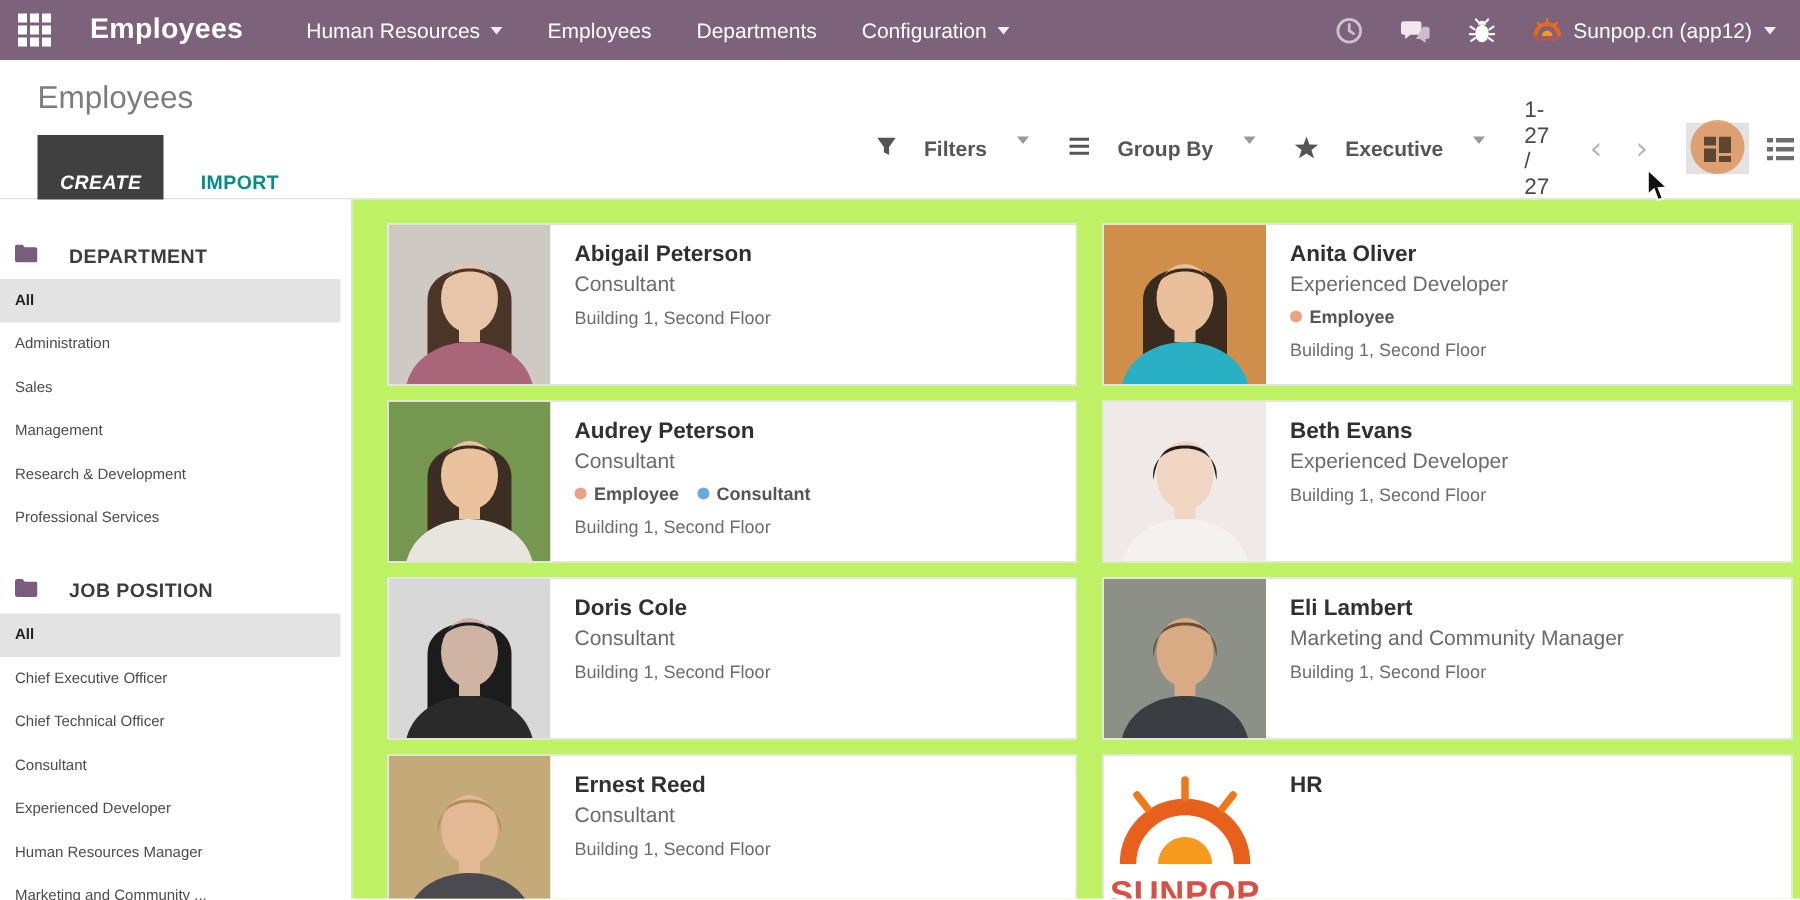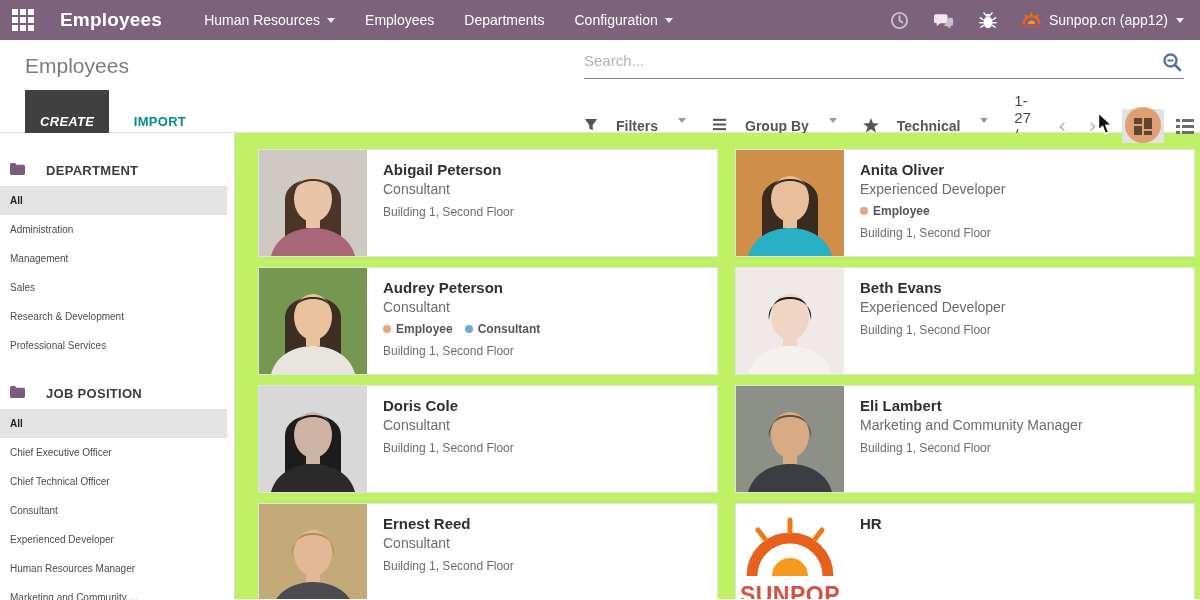--- a/index.html
+++ b/index.html
@@ -152,30 +152,20 @@
   </div>
 </header>
 
 <section class="control-panel">
   <div class="cp-left">
     <div class="breadcrumb">Employees</div>
     <button class="btn-create">CREATE</button>
     <button class="btn-import">IMPORT</button>
   </div>
   <div class="cp-right">
-    <div class="search-wrap">
-      <input class="search-input" type="text" placeholder="Search..." style="">
-      <span class="mag">
-        <svg width="20" height="20" viewBox="0 0 20 20">
-            <circle cx="8.5" cy="8.5" r="6" fill="none" stroke="#557399" stroke-width="2.4"></circle>
-            <path d="M5.5 8.5 h6" stroke="#557399" stroke-width="2"></path>
-            <path d="M13 13 L18 18" stroke="#557399" stroke-width="2.6" stroke-linecap="round"></path>
-          </svg>
-      </span>
-    </div>
     <div class="toolbar">
       <div class="tb-item">
         <svg width="14" height="14" viewBox="0 0 16 16">
             <path d="M1 1 h14 L10 8 v6 l-4 -2 V8 Z" fill="#555"></path>
           </svg>
         <span>Filters</span>
           <span class="caret-g"></span>
       </div>
       <div class="tb-item">
         <svg width="15" height="13" viewBox="0 0 16 14">
@@ -185,21 +175,21 @@
               <path d="M1 12 h14"></path>
             </g>
           </svg>
         <span>Group By</span>
           <span class="caret-g"></span>
       </div>
       <div class="tb-item">
         <svg width="16" height="15" viewBox="0 0 16 15">
             <path d="M8 0 L10 5.3 L15.8 5.5 L11.3 9 L13 14.5 L8 11.3 L3 14.5 L4.7 9 L0.2 5.5 L6 5.3 Z" fill="#555"></path>
           </svg>
-        <span>Technical</span>
+        <span>Executive</span>
           <span class="caret-g"></span>
       </div>
       <div class="pager">
         <span class="pager-txt">1-27 / 27</span>
         <span class="pg-btn">‹</span>
         <span class="pg-btn">›</span>
       </div>
       <div class="switcher">
         <div class="sw-btn active">
           <span class="touch-ring"></span>
@@ -249,22 +239,22 @@
     <div>
         <div class="sb-section">
           <div class="sb-title">
             <span><svg width="15" height="12" viewBox="0 0 15 12">
                 <path d="M0 1.5 A1.5 1.5 0 0 1 1.5 0 H5 l1.5 1.8 H13.5 A1.5 1.5 0 0 1 15 3.3 V10.5 A1.5 1.5 0 0 1 13.5 12 H1.5 A1.5 1.5 0 0 1 0 10.5 Z" fill="#7a5c7c"></path>
               </svg></span>
             <span>DEPARTMENT</span>
           </div>
           <div class="sb-item selected">All</div>
           <div class="sb-item">Administration</div>
+          <div class="sb-item">Sales</div>
           <div class="sb-item">Management</div>
-          <div class="sb-item">Sales</div>
           <div class="sb-item">Research &amp; Development</div>
           <div class="sb-item">Professional Services</div>
         </div>
         <div class="sb-section">
           <div class="sb-title">
             <span><svg width="15" height="12" viewBox="0 0 15 12">
                 <path d="M0 1.5 A1.5 1.5 0 0 1 1.5 0 H5 l1.5 1.8 H13.5 A1.5 1.5 0 0 1 15 3.3 V10.5 A1.5 1.5 0 0 1 13.5 12 H1.5 A1.5 1.5 0 0 1 0 10.5 Z" fill="#7a5c7c"></path>
               </svg></span>
             <span>JOB POSITION</span>
           </div>

